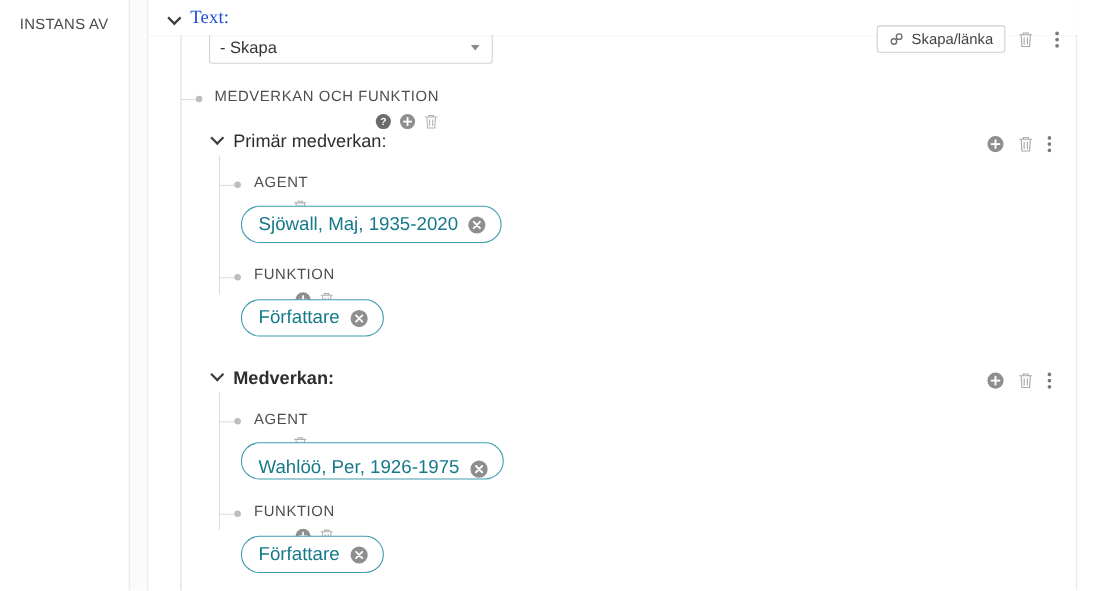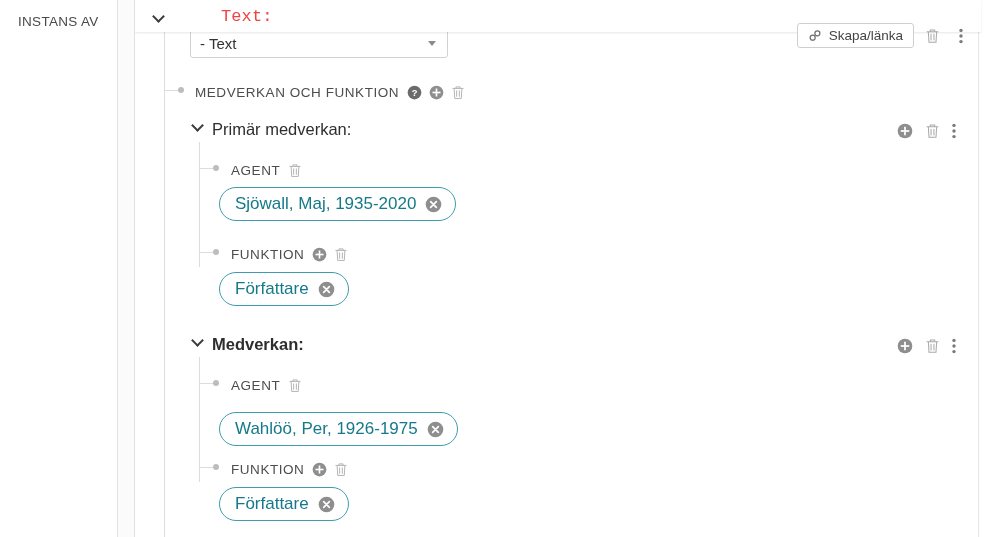--- a/index.html
+++ b/index.html
@@ -117,24 +117,23 @@
     content: "";
     position: absolute;
     left: 1px; top: 1px;
     width: 7px; height: 7px;
     border-right: 2.1px solid #3c3c3c;
     border-bottom: 2.1px solid #3c3c3c;
     transform: rotate(45deg);
   }
   .header-title {
     font-size: 17px;
-    color: #ef4444;
-    font-family: Liberation Mono, monospace;
+    color: #1d4ed8;
+    font-family: Liberation Serif, serif;
     letter-spacing: 0.1px;
-    margin-left: 48px;
   }
   .header-actions {
     display: flex;
     align-items: center;
     gap: 7px;
     padding-right: 9px;
     margin-top: 39px;
   }
   .hbtn {
     display: inline-flex;
@@ -211,20 +210,21 @@
     border-top: 5px solid #8a8a8a;
   }
 
   
   .node-row {
     position: absolute;
     display: flex;
     align-items: flex-end;
     gap: 8px;
     height: 20px;
+    flex-direction: column;
   }
   .node-label {
     font-size: 13.5px;
     color: #4d4d4d;
     letter-spacing: 0.55px;
     font-family: "Liberation Sans", sans-serif;
     white-space: nowrap;
   }
   .node-icons {
     display: flex;
@@ -346,21 +346,21 @@
 
       </div>
     </div>
 
     <div class="body">
 
       <div class="trunk" style="top:0px; height:505px;"></div>
 
       <div class="select-row">
         <div class="select">
-          <span>- Text</span>
+          <span>- Skapa</span>
           <span class="select-caret"></span>
         </div>
       </div>
 
       <div class="stub" style="left:30px; top:58px; width:13px;"></div>
       <div class="dot" style="left:43px; top:55px;"></div>
       <div class="node-row" style="left:60px; top:48px;">
         <span class="node-label">MEDVERKAN OCH FUNKTION</span>
         <span class="node-icons">
           <span class="ic clickable">
@@ -517,21 +517,21 @@
           <span class="ic clickable">
             <svg width="14" height="15" viewBox="0 0 20 22" fill="none" stroke="#b0b0b0" stroke-width="1.4">
               <path d="M2.5 5h15" stroke-linecap="round"></path>
               <path d="M7 5V2.8h6V5"></path>
               <path d="M4.3 5.4l.9 14.3h9.6l.9-14.3"></path>
               <path d="M8 8.6v8M12 8.6v8" stroke-linecap="round"></path>
             </svg>
           </span>
         </span>
       </div>
-      <div class="chip" style="left:84px; top:380px;">
+      <div class="chip" style="left:84px; top:370px;align-items:flex-end;">
         <span class="chip-text">Wahlöö, Per, 1926-1975</span>
         <span class="ic clickable">
           <svg width="17" height="17" viewBox="0 0 24 24">
             <circle cx="12" cy="12" r="11" fill="#8e8e8e"></circle>
             <path d="M8 8l8 8M16 8l-8 8" stroke="#ffffff" stroke-width="2.4" stroke-linecap="round"></path>
           </svg>
         </span>
       </div>
 
       <div class="stub" style="left:65px; top:435px; width:13px;"></div>

